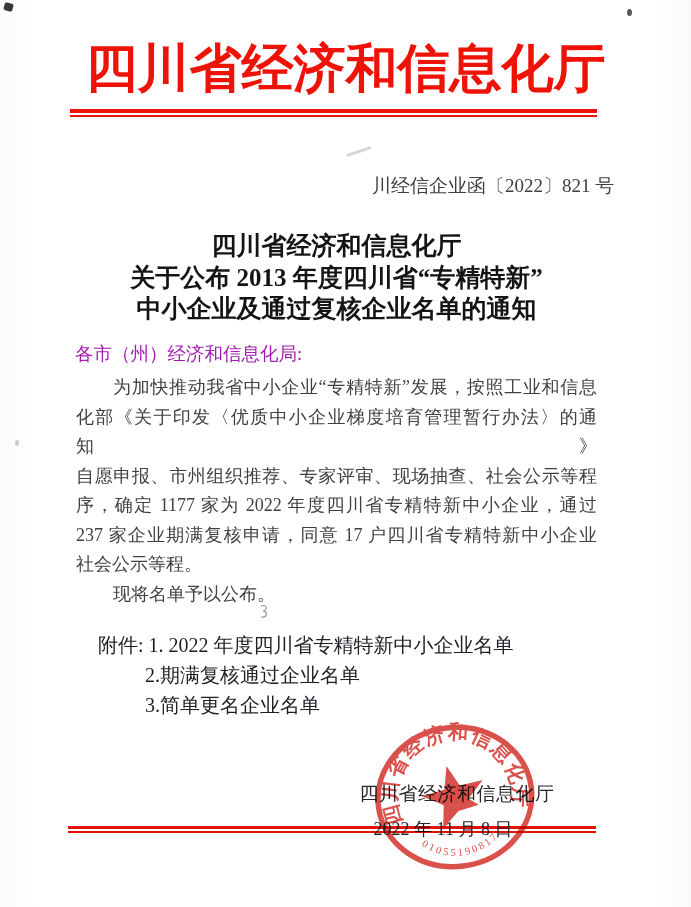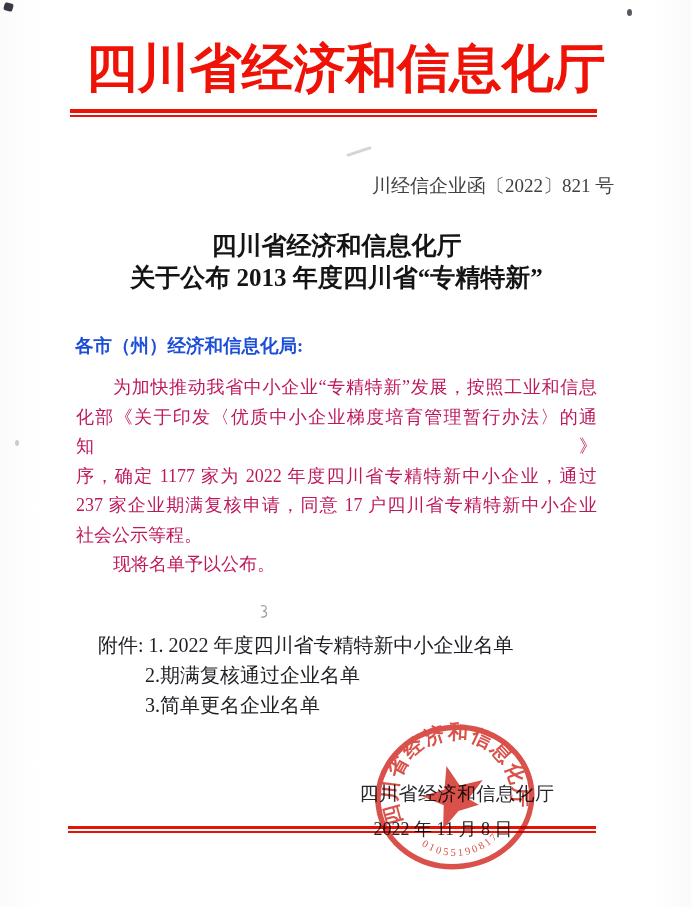--- a/index.html
+++ b/index.html
@@ -21,26 +21,26 @@
   .doc-number{
     position:absolute;left:372px;top:173px;
     font-size:19px;color:#404040;white-space:nowrap;
   }
   .title-block{
     position:absolute;left:76px;top:230px;width:521px;
     text-align:center;font-weight:bold;color:#141416;
     font-size:25px;line-height:31.5px;white-space:nowrap;
   }
   .salutation{
-    position:absolute;left:75px;top:333px;
-    font-size:18.5px;color:#1d4ed8;font-weight:bold;
+    position:absolute;left:75px;top:341px;
+    font-size:18.5px;color:#a21caf;
   }
   .body-text{
     position:absolute;left:76px;top:373px;width:521px;
-    font-size:18px;line-height:29.5px;color:#be185d;
+    font-size:18px;line-height:29.5px;color:#404040;
   }
   .bline{text-align:justify;text-align-last:justify;}
   .bline.last{text-align:justify;text-align-last:left;}
   .indent{text-indent:37px;}
   .closing{text-indent:37px;}
   .attachments{
     position:absolute;left:98px;top:630px;
     font-size:20px;line-height:30px;color:#1e1e25;
   }
   .att-cont{padding-left:47px;}
@@ -75,27 +75,29 @@
 <body>
 
 <div class="letterhead">四川省经济和信息化厅</div>
 <div class="rule-top"></div>
 
 <div class="doc-number">川经信企业函〔2022〕821 号</div>
 
 <div class="title-block">
   <div>四川省经济和信息化厅</div>
   <div>关于公布 2013 年度四川省“专精特新”</div>
+  <div>中小企业及通过复核企业名单的通知</div>
 </div>
 
 <div class="salutation">各市（州）经济和信息化局:</div>
 
 <div class="body-text">
   <div class="bline indent">为加快推动我省中小企业“专精特新”发展，按照工业和信息</div>
   <div class="bline">化部《关于印发〈优质中小企业梯度培育管理暂行办法〉的通知》</div>
+  <div class="bline">自愿申报、市州组织推荐、专家评审、现场抽查、社会公示等程</div>
   <div class="bline">序，确定 1177 家为 2022 年度四川省专精特新中小企业，通过</div>
   <div class="bline">237 家企业期满复核申请，同意 17 户四川省专精特新中小企业</div>
   <div class="bline last">社会公示等程。</div>
   <div class="closing">现将名单予以公布。</div>
 </div>
 
 <div class="attachments">
   <div><span>附件: </span><span>1. 2022 年度四川省专精特新中小企业名单</span></div>
   <div class="att-cont">2.期满复核通过企业名单</div>
   <div class="att-cont">3.简单更名企业名单</div>

